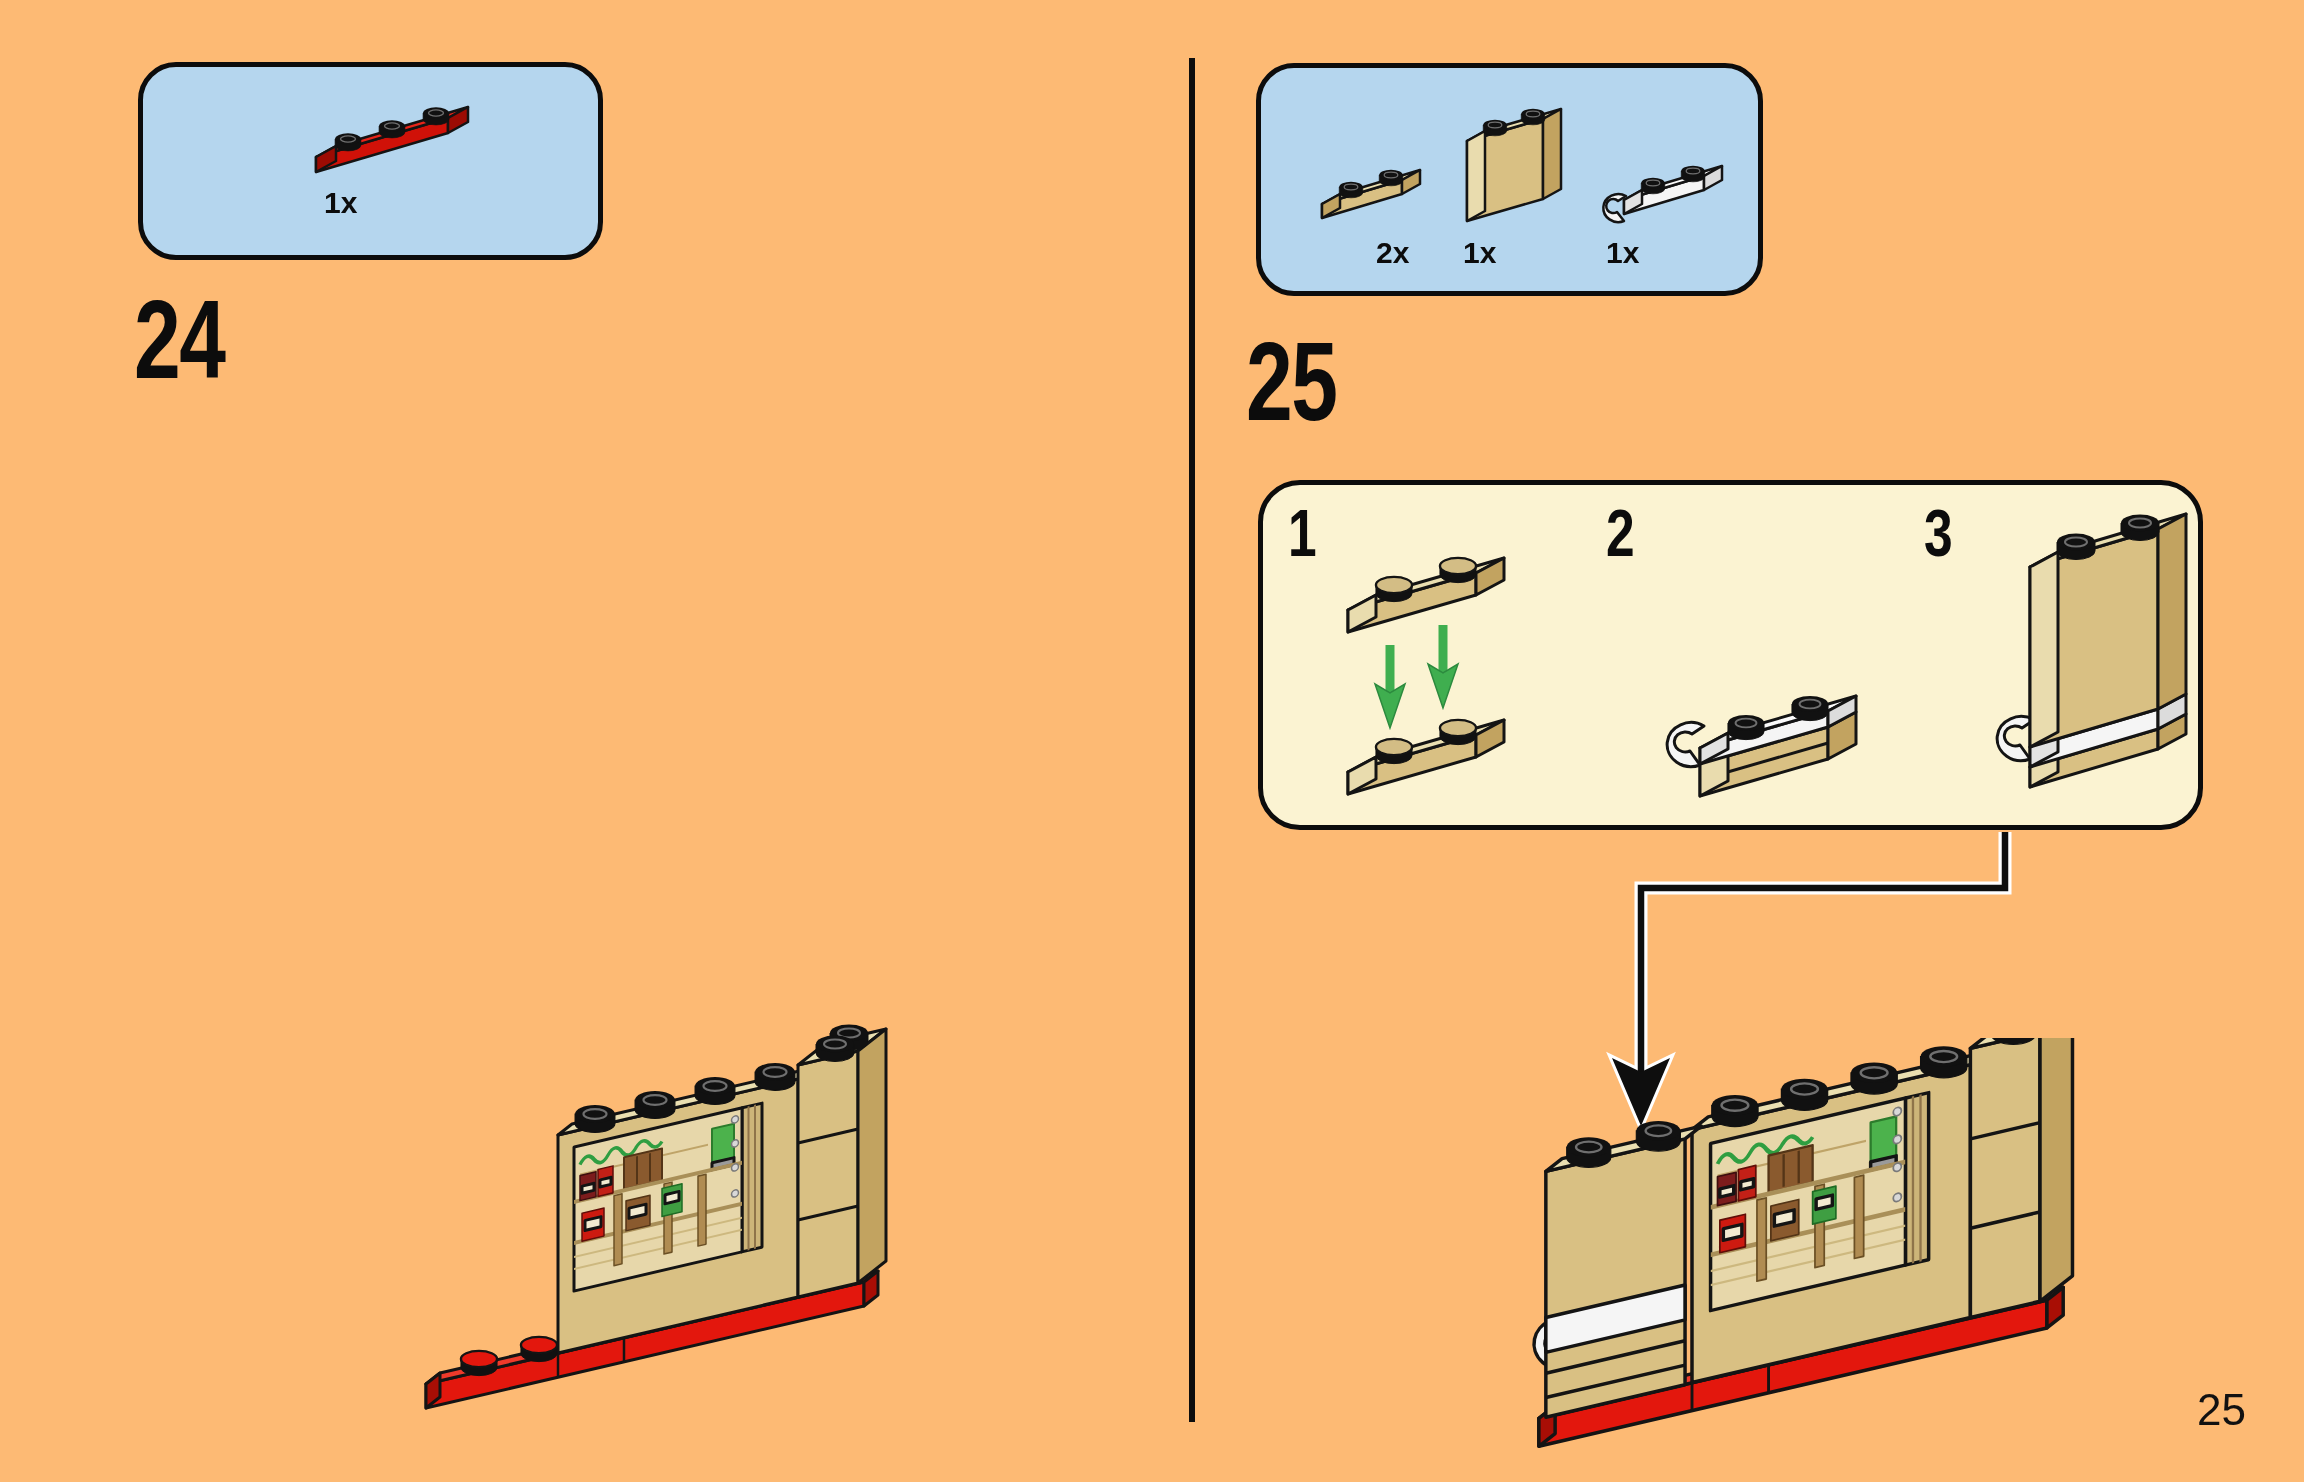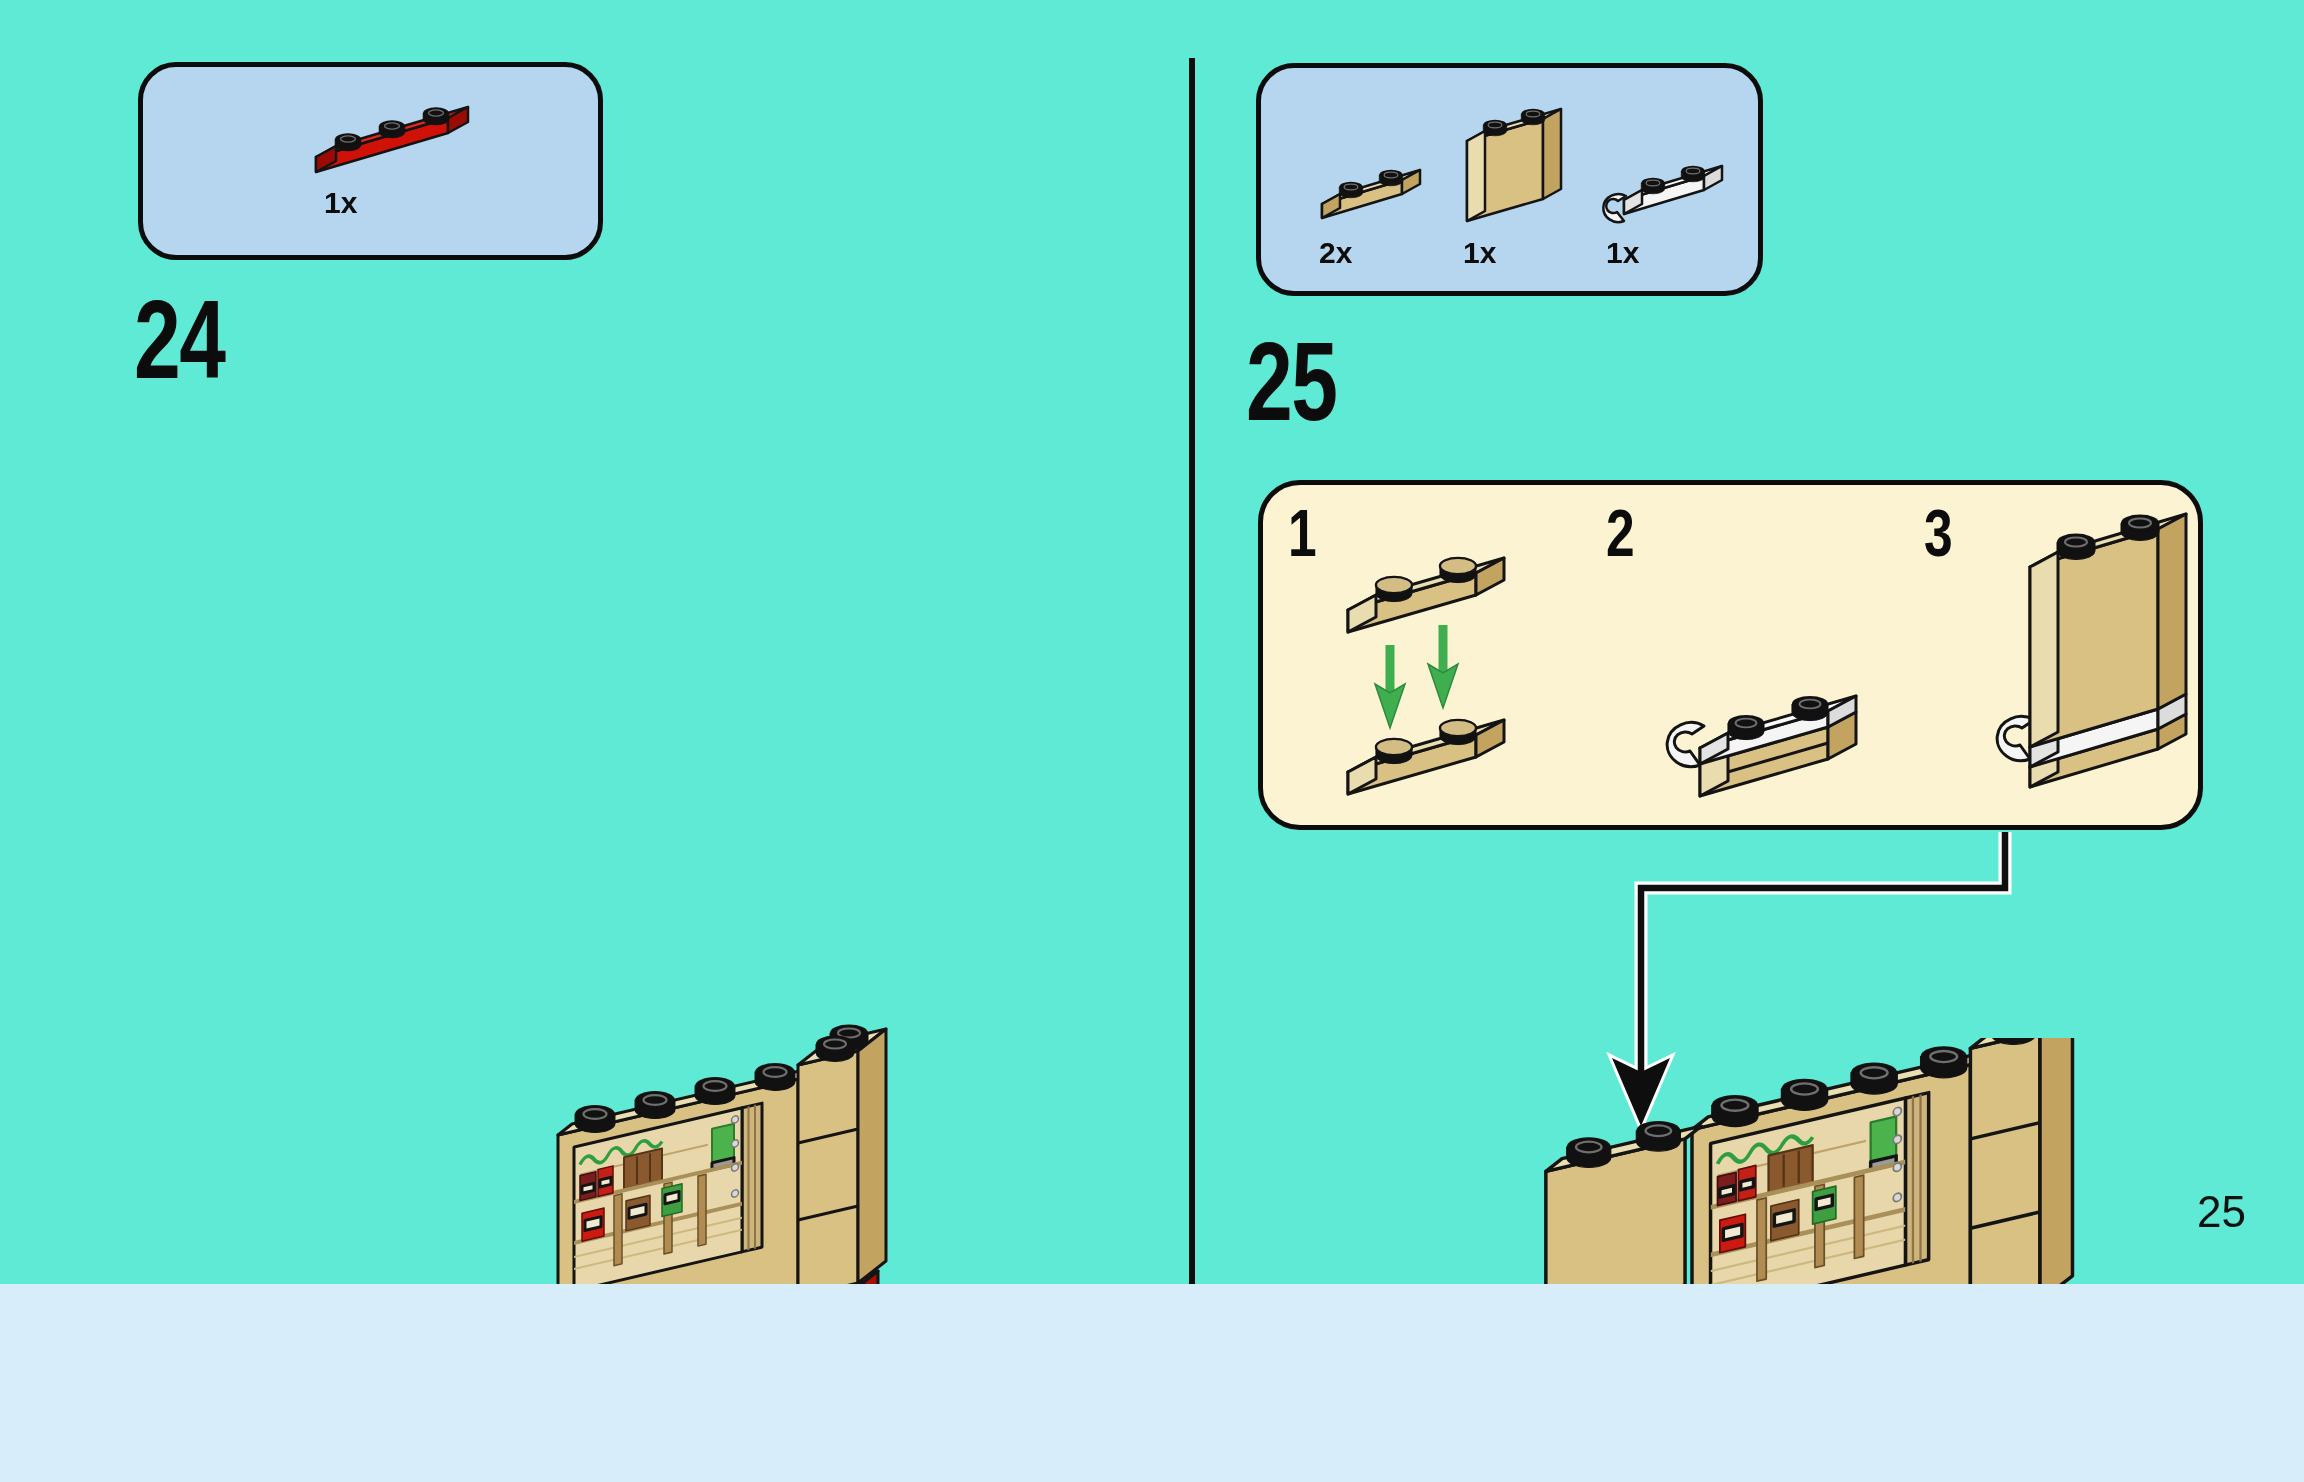--- a/index.html
+++ b/index.html
@@ -1,18 +1,18 @@
 <!DOCTYPE html>
 <html><head>
 <meta charset="utf-8">
 <style>
   html,body{margin:0;padding:0;background:#d8edfa;}
   #page{
-    position:relative;width:2304px;height:1284px;overflow:hidden;
-    background:#5eead4;font-family:"Liberation Sans",sans-serif;color:#0d0d0d;
+    position:relative;width:2304px;height:1482px;overflow:hidden;
+    background:#fdba74;font-family:"Liberation Sans",sans-serif;color:#0d0d0d;
   }
   .abs{position:absolute;}
   .partbox{
     position:absolute;background:#b5d6ee;border:5px solid #0c0c0c;border-radius:38px;
     box-sizing:border-box;
   }
   .callout{
     position:absolute;background:#fbf3d2;border:5px solid #0c0c0c;border-radius:42px;
     box-sizing:border-box;
   }
@@ -79,21 +79,21 @@
   <svg class="abs" style="left:1312px;top:152px;" width="110" height="85" viewBox="0 0 110 85">
     <g stroke="#141414" stroke-width="2.5" stroke-linejoin="round">
       <polygon points="10,66 90,42 90,28 10,52" fill="#d9c083"></polygon>
       <polygon points="10,52 90,28 108,18 28,42" fill="#eadfb1"></polygon>
       <polygon points="10,66 10,52 28,42 28,56" fill="#c2a360"></polygon>
       <polygon points="90,42 90,28 108,18 108,32" fill="#c2a360"></polygon>
     </g>
     <use href="#stud-black" transform="translate(39,35) scale(0.62)"></use>
     <use href="#stud-black" transform="translate(79,23) scale(0.62)"></use>
   </svg>
-  <div class="countlabel" style="left:1319px;top:238px;">2x</div>
+  <div class="countlabel" style="left:1376px;top:238px;">2x</div>
 
   <svg class="abs" style="left:1455px;top:83px;" width="120" height="155" viewBox="0 0 120 155">
     <g stroke="#141414" stroke-width="2.5" stroke-linejoin="round">
       <polygon points="12,138 88,116 88,36 12,58" fill="#d9c083"></polygon>
       <polygon points="12,58 88,36 106,26 30,48" fill="#eadfb1"></polygon>
       <polygon points="12,138 12,58 30,48 30,128" fill="#e9dcae"></polygon>
       <polygon points="88,116 88,36 106,26 106,106" fill="#c2a360"></polygon>
     </g>
     <use href="#stud-black" transform="translate(40,42) scale(0.62)"></use>
     <use href="#stud-black" transform="translate(78,31) scale(0.62)"></use>

